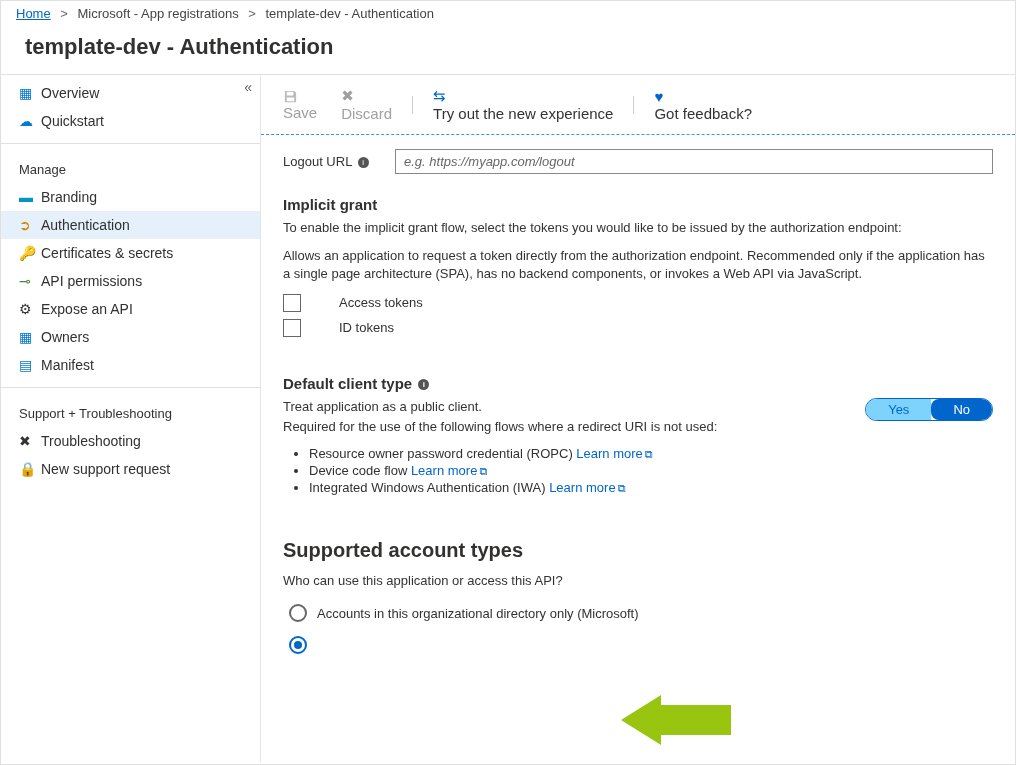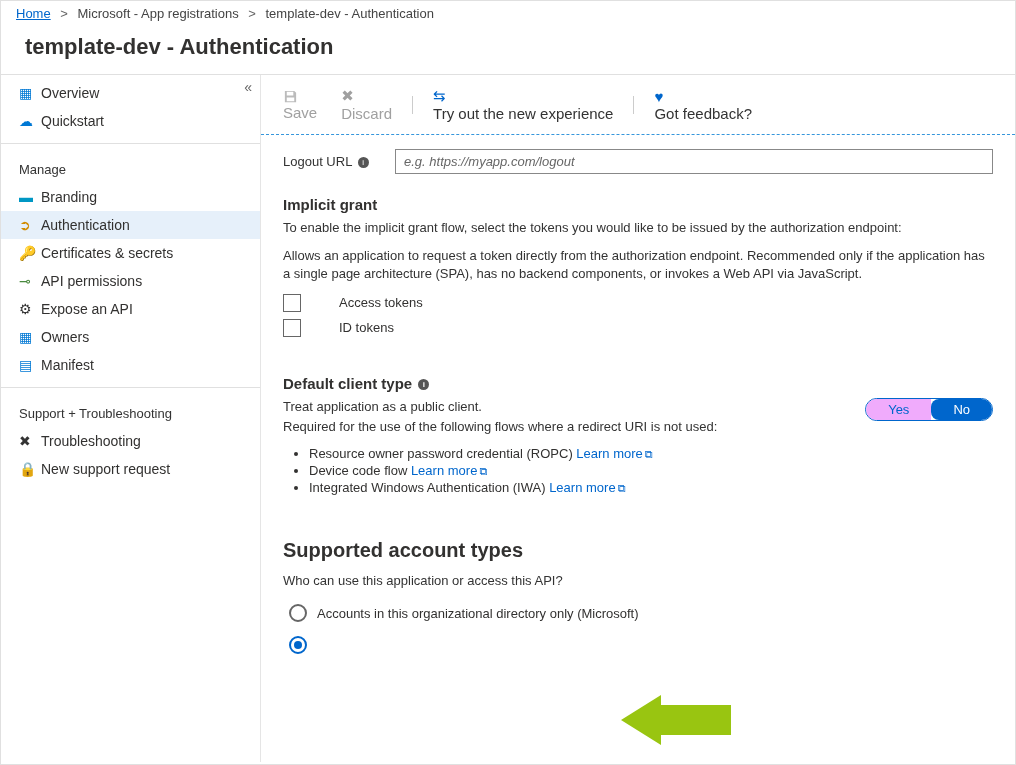--- a/index.html
+++ b/index.html
@@ -41,21 +41,21 @@
 h2.section-big { font-size: 20px; font-weight: 600; margin: 42px 0 10px;}
 .desc { font-size: 13px; color: #333; line-height: 1.4; margin-bottom: 10px;}
 
 .checkbox-row { display: flex; align-items: center; margin: 7px 0; gap: 28px; }
 .checkbox-row .box { width: 18px; height: 18px; border: 1px solid #666; margin-right: 10px; }
 
 .two-col { display: flex; justify-content: space-between; align-items: flex-start; }
 .two-col .left { flex: 1; }
 .pill-toggle { display: inline-flex; border: 1px solid #0066cc; border-radius: 14px; overflow: hidden; font-size: 13px;}
 .pill-toggle .seg { padding: 3px 22px; cursor: pointer; }
-.pill-toggle .seg.yes { color: #0066cc; background: #f0abfc;}
+.pill-toggle .seg.yes { color: #0066cc; background: #7dd3fc;}
 .pill-toggle .seg.no { background: #0066cc; color: #fff; border-radius: 8px;}
 
 ul.bullets { margin: 6px 0 0 26px; font-size: 13px;}
 ul.bullets li { margin: 2px 0; }
 a.link { color: #0066cc; text-decoration: none; }
 .ext-icon { font-size: 11px; margin-left: 2px; color: #0066cc;}
 
 .radio-row { display: flex; align-items: center; margin: 14px 0; padding-left: 6px; }
 .radio-row .radio { width: 18px; height: 18px; border: 2px solid #666; border-radius: 50%; margin-right: 10px; display: inline-flex; align-items: center; justify-content: center;}
 .radio-row .radio.checked { border-color: #0066cc;}

